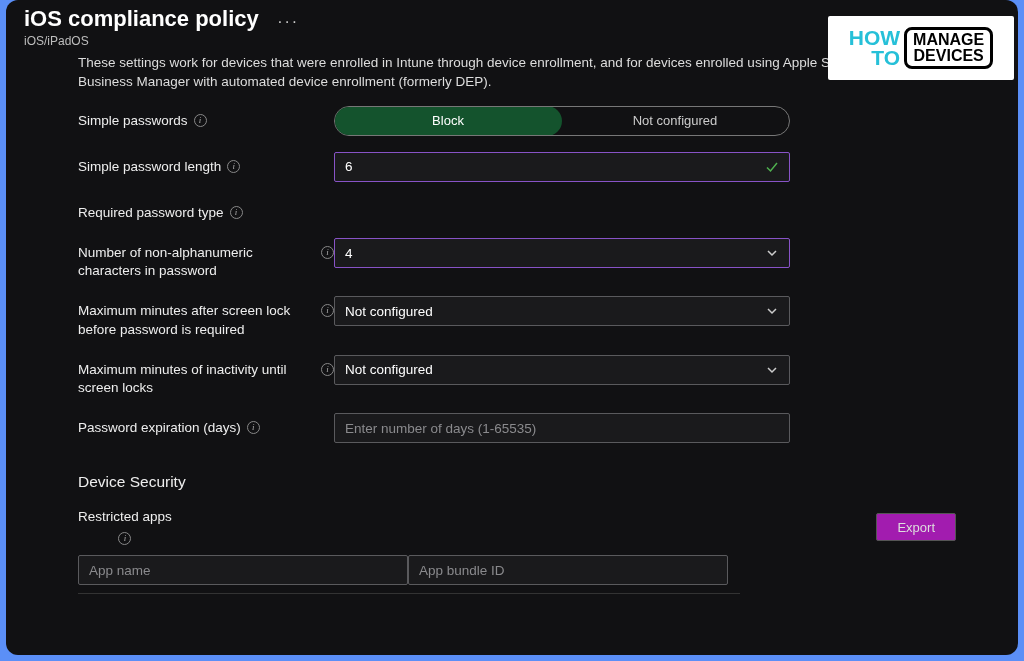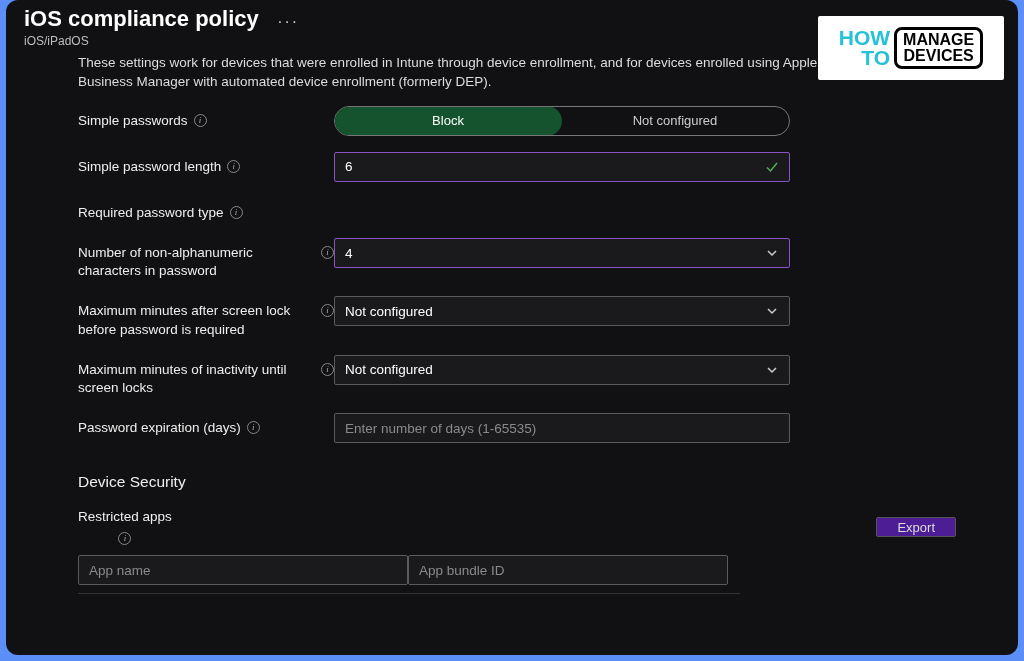--- a/index.html
+++ b/index.html
@@ -163,23 +163,23 @@
     font-size: 13.5px;
     color: #eee;
     display: flex;
     align-items: center;
     gap: 6px;
     flex-direction: column;
   }
   .export-btn {
     margin-left: auto;
     margin-right: 42px;
-    height: 20px;
+    height: 28px;
     padding: 0 20px;
-    background: #4c1d95;
+    background: #a21caf;
     border: 1px solid #555;
     color: #ddd;
     font-size: 13px;
     border-radius: 2px;
     cursor: pointer;
   }
   .dual {
     display: flex;
     margin-bottom: 8px;
   }
@@ -189,21 +189,21 @@
   .hr {
     height: 1px;
     background: #333;
     width: 662px;
     margin-top: 4px;
   }
 
   
   .logo {
     position: absolute;
-    top: 16px; right: 14px;
+    top: 16px; right: 4px;
     width: 186px; height: 64px;
     background: #fff;
     border-radius: 2px;
     display: flex;
     align-items: center;
     justify-content: center;
     gap: 4px;
     padding: 4px 6px;
   }
   .logo-left {

